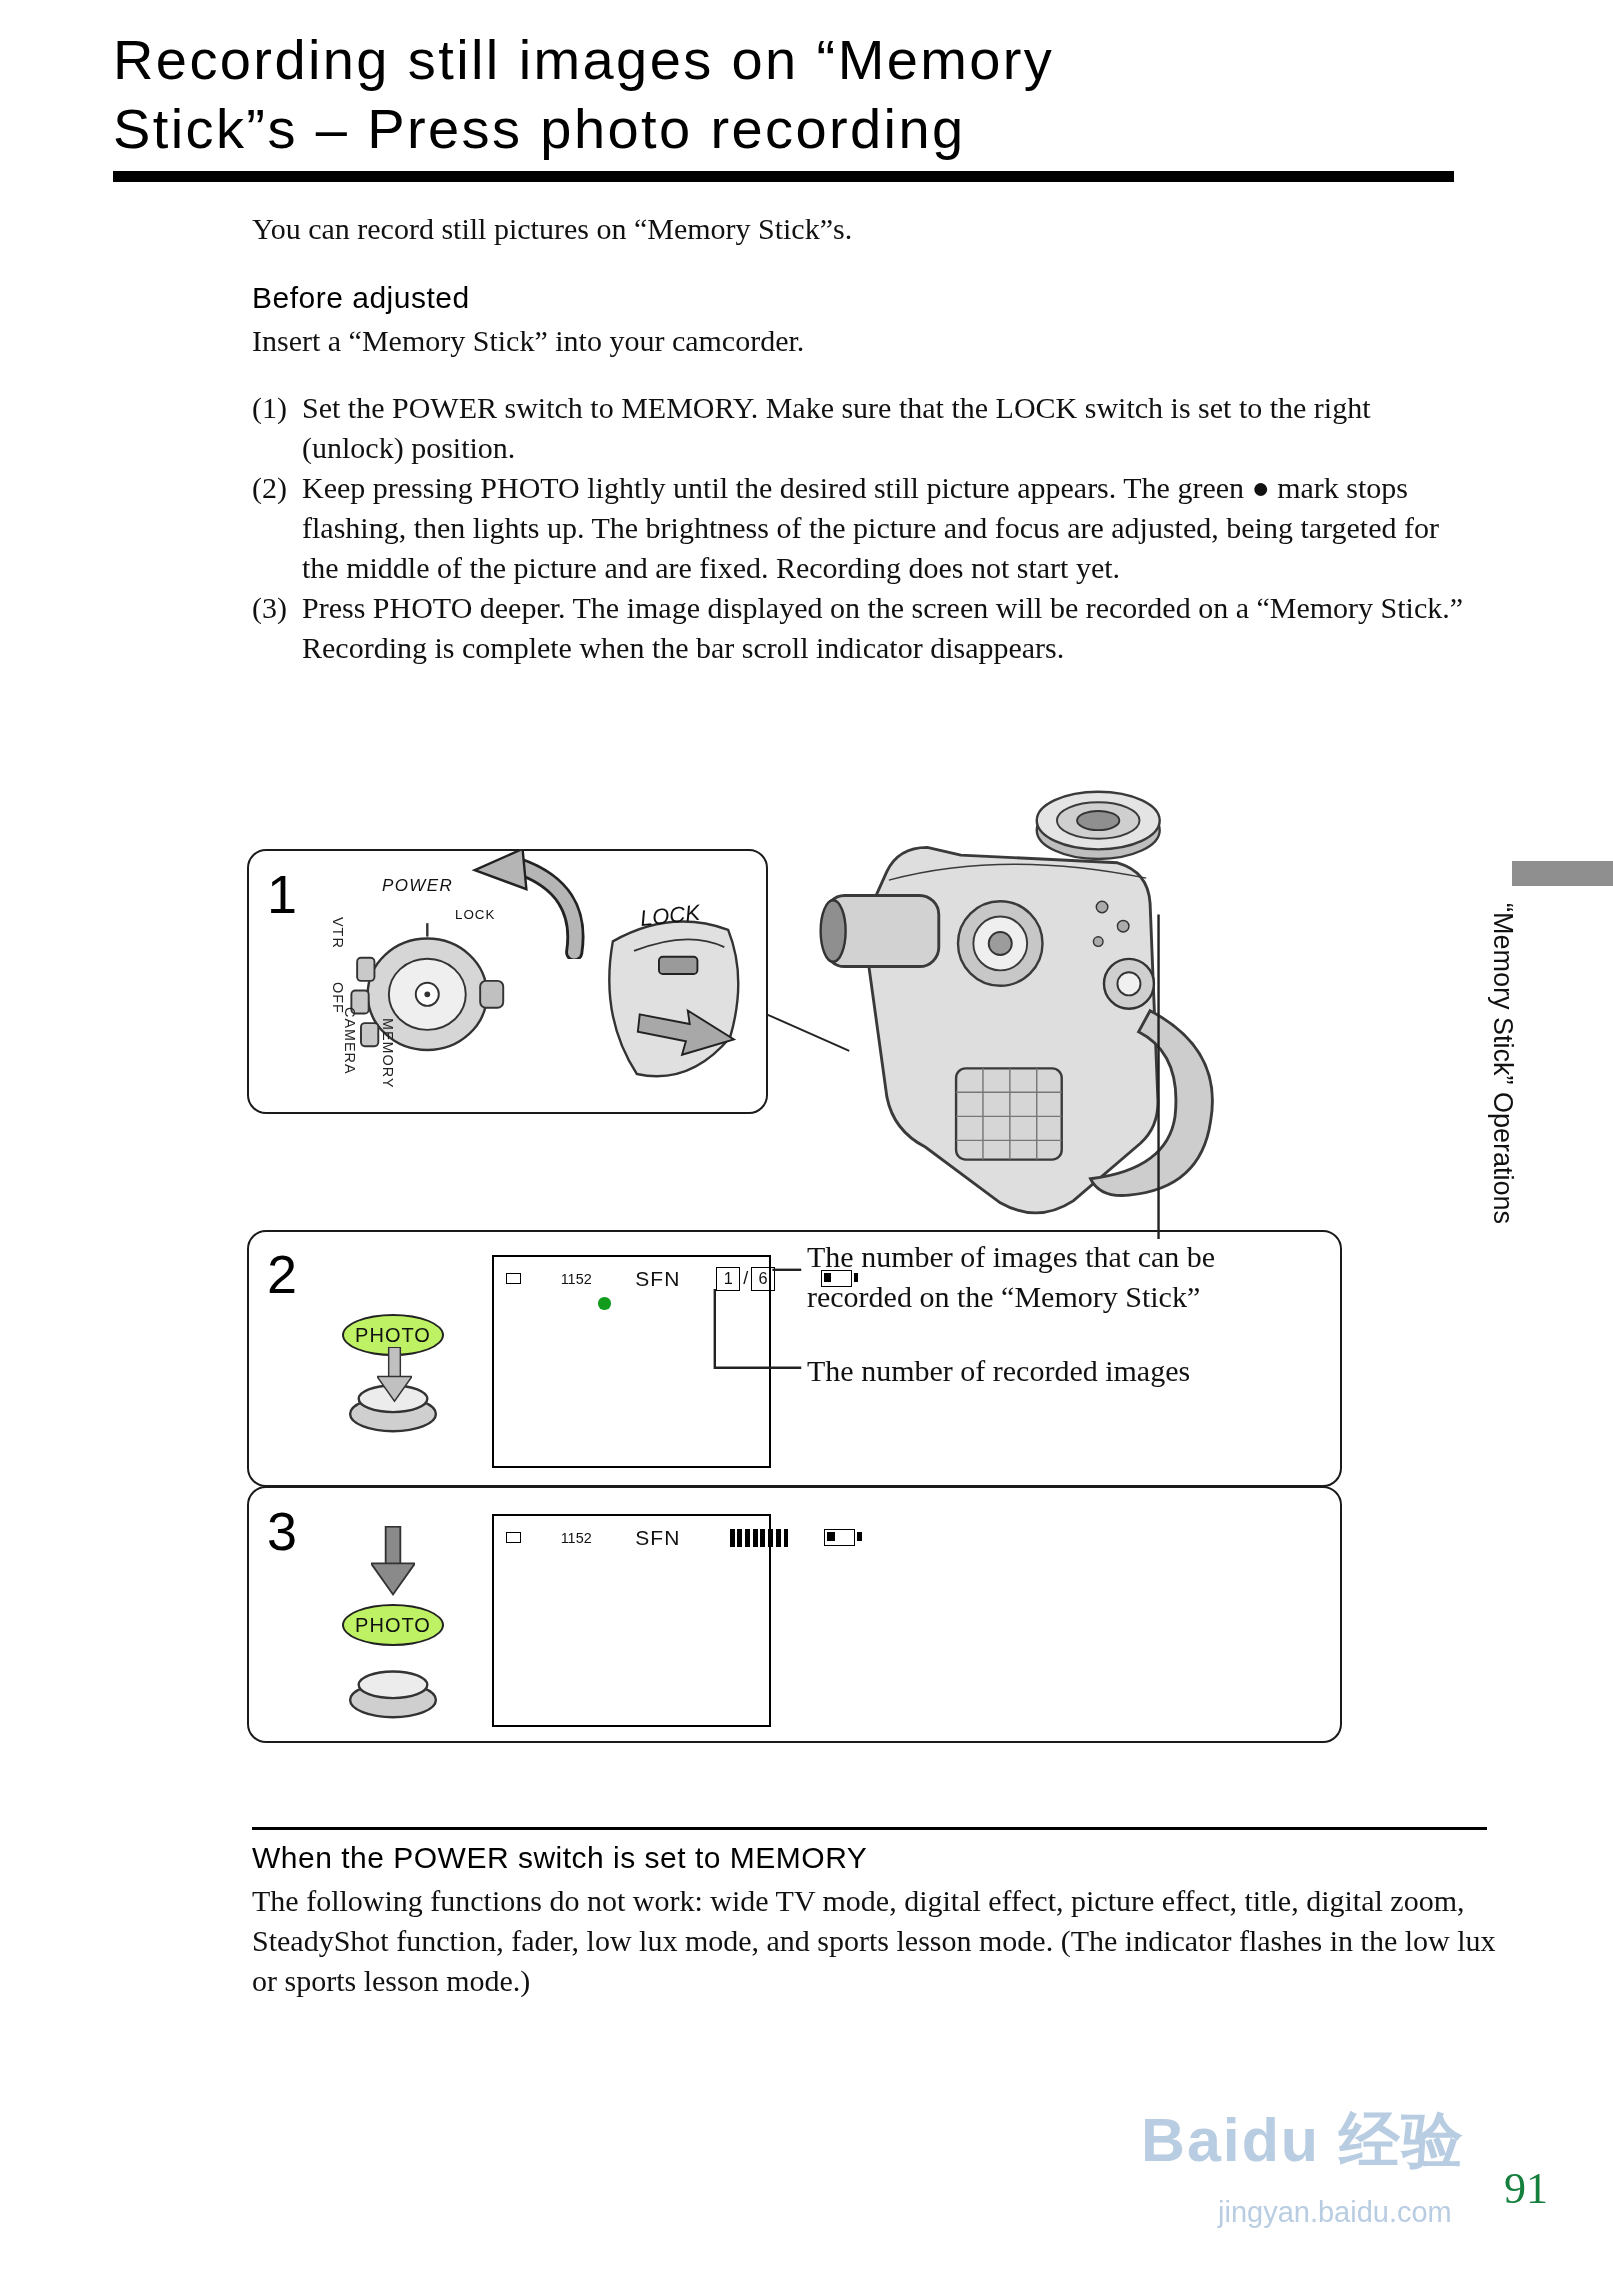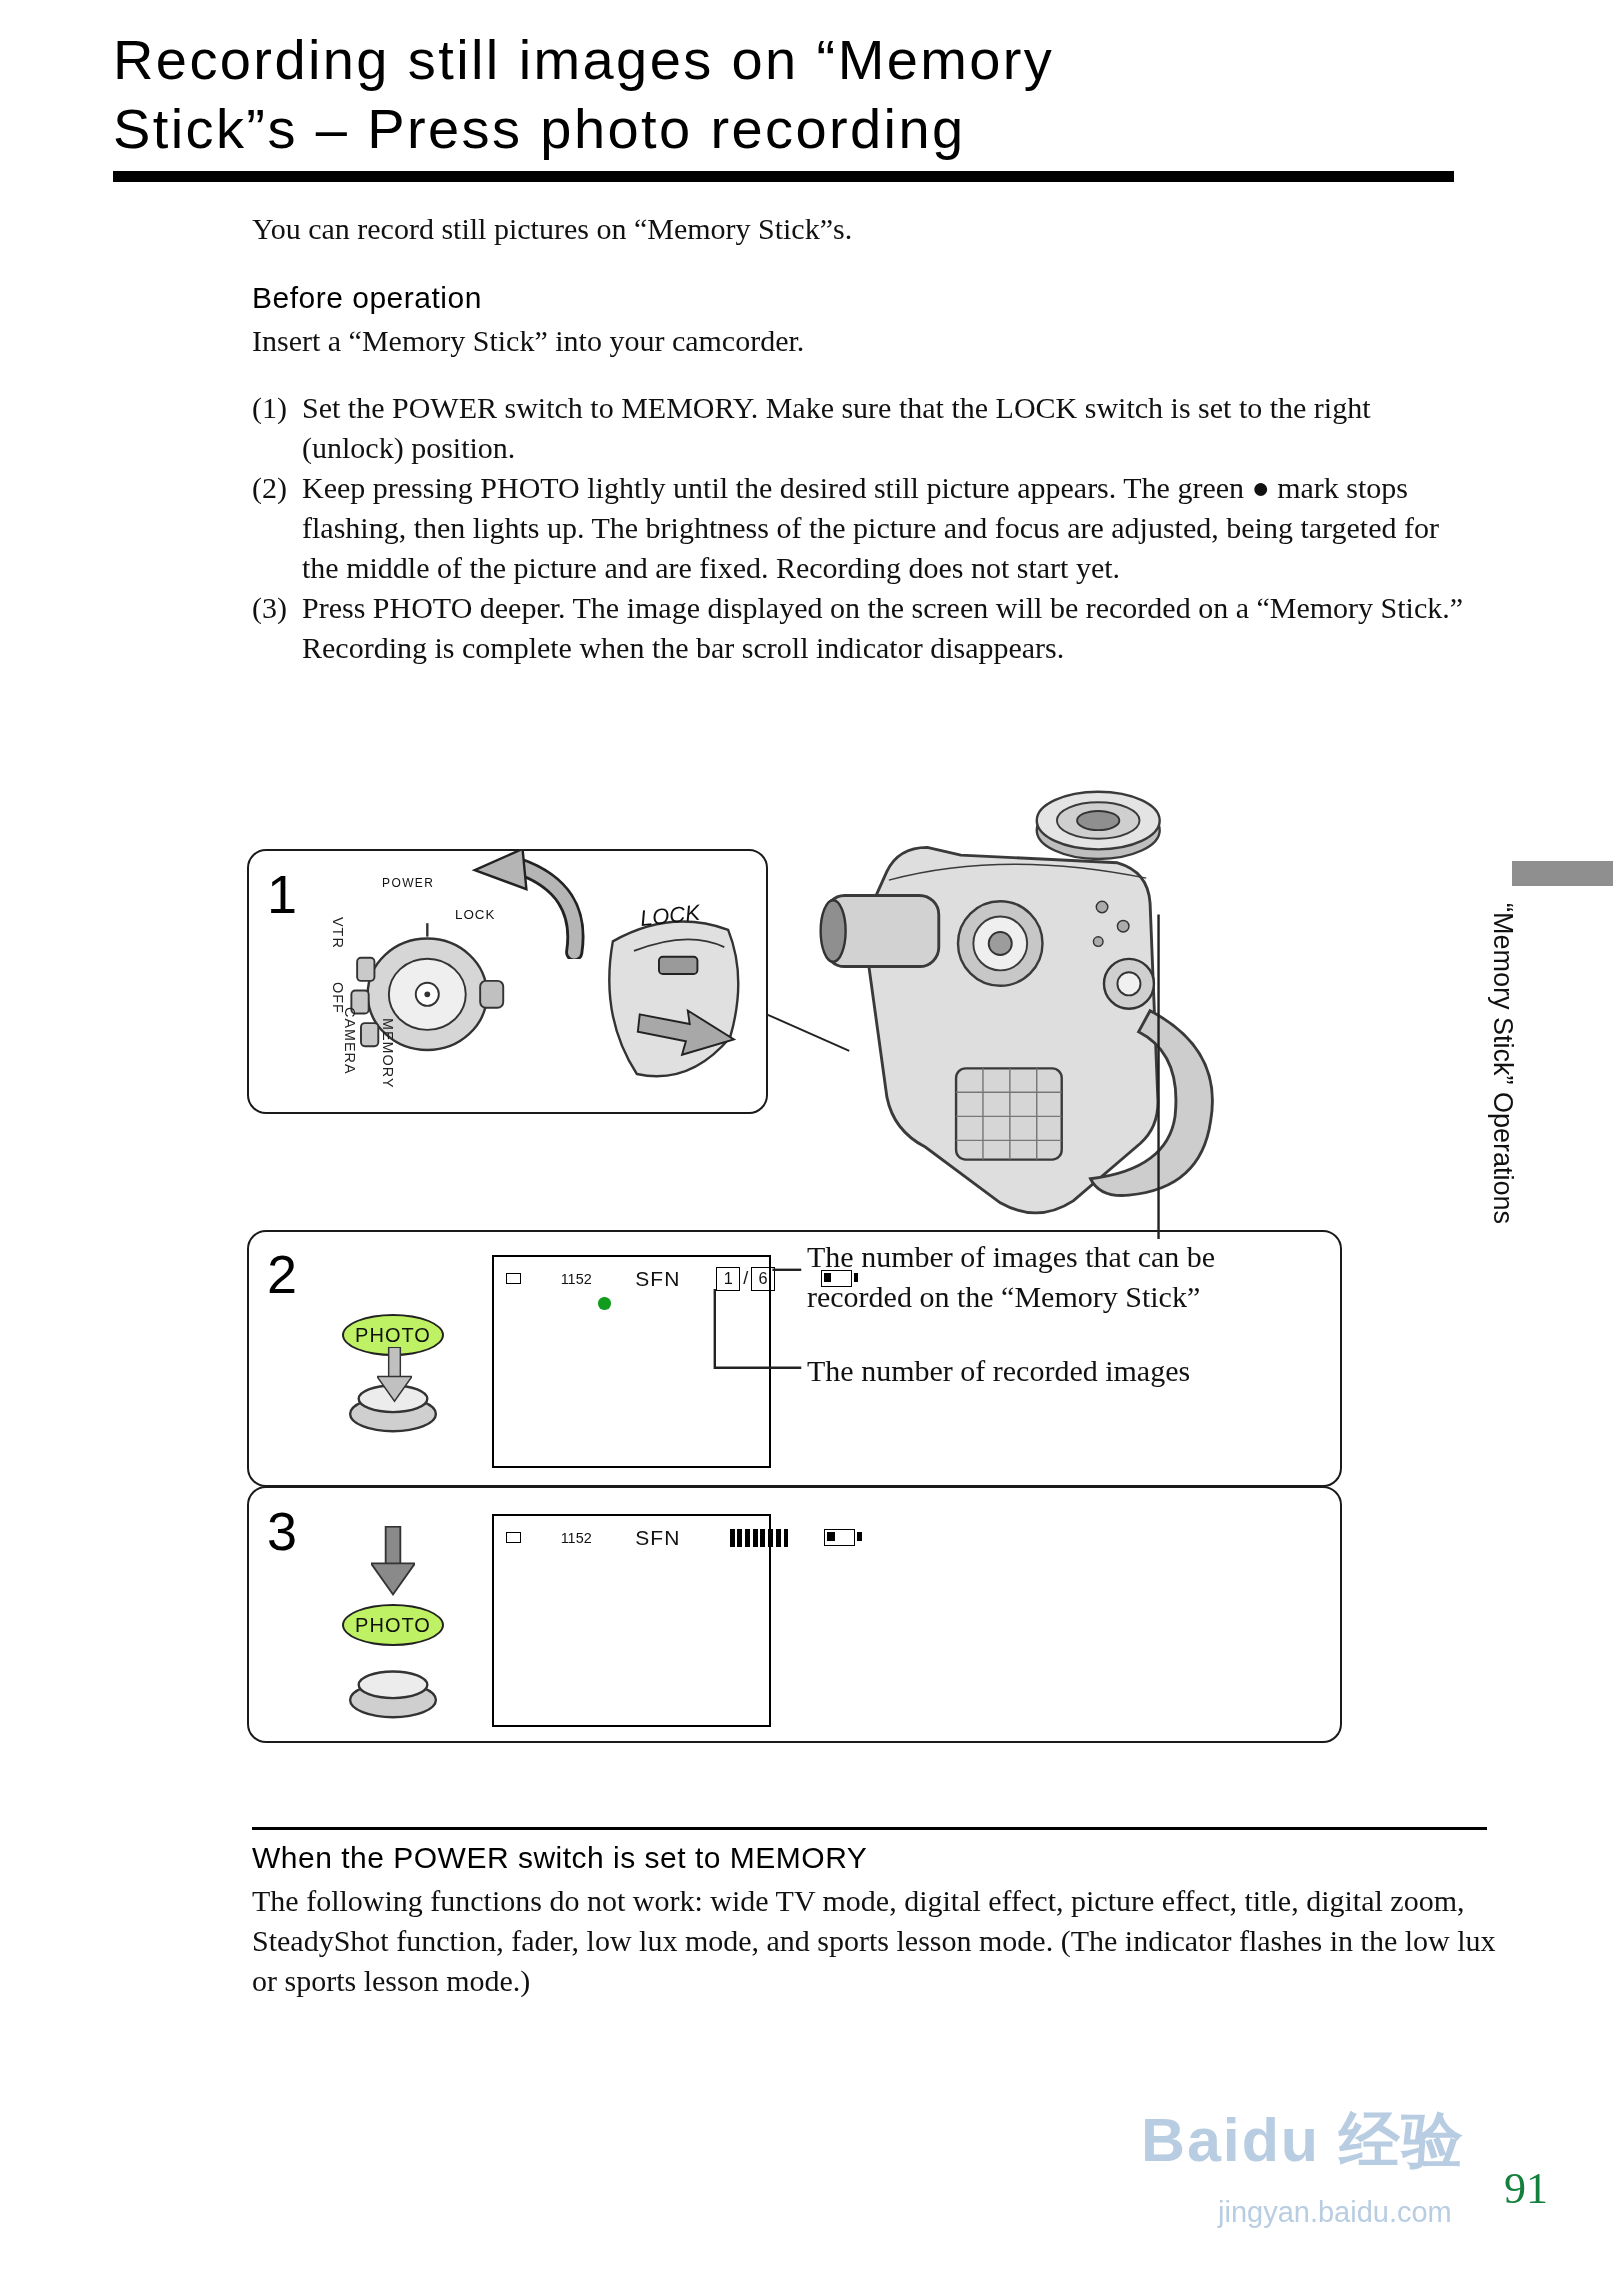--- a/index.html
+++ b/index.html
@@ -28,21 +28,21 @@
   .step-num { flex:0 0 50px; font-size:30px; line-height:40px; }
   .step-text { width:1162px; font-size:30px; line-height:40px; }
 
   
   .fig-box { border:2.9px solid #1a1a1a; border-radius:19px; background:#fff; }
   .fig1 { left:247px; top:849px; width:521px; height:265px; }
   .fig2 { left:247px; top:1230px; width:1095px; height:257px; }
   .fig3 { left:247px; top:1486px; width:1095px; height:257px; }
   .fig-num { font-family:"Liberation Sans", sans-serif; font-size:54px; color:#000; }
 
-  .power-label { left:382px; top:876px; font-size:12px; letter-spacing:1.4px; }
+  .power-label { left:382px; top:876px; font-size:17px; letter-spacing:1.4px;font-style:italic; }
   .dial-label { position:absolute; writing-mode:vertical-rl; font-family:"Liberation Sans", sans-serif;
                 font-size:14.4px; letter-spacing:1px; color:#222; }
   .lock-small { left:455px; top:907px; font-size:13.4px; letter-spacing:1px; }
   .lock-large { left:640px; top:903px; font-size:22px; font-style:italic; transform:rotate(-6deg); }
 
   
   .photo-oval { width:102px; height:42px; border:2.9px solid #222; border-radius:50%;
                 display:flex; align-items:center; justify-content:center;
                 font-family:"Liberation Sans", sans-serif; font-size:20px; letter-spacing:1px;
                 background:#bef264; z-index:3; }
@@ -97,21 +97,21 @@
 <div class="page">
 
   <div class="abs title">
     <div>Recording still images on “Memory</div>
     <div>Stick”s – Press photo recording</div>
   </div>
   <div class="abs title-rule"></div>
 
   <p class="abs intro body-text">You can record still pictures on “Memory Stick”s.</p>
 
-  <div class="abs before-head subhead">Before operation</div>
+  <div class="abs before-head subhead">Before adjusted</div>
   <p class="abs before-text body-text">Insert a “Memory Stick” into your camcorder.</p>
 
   <div class="abs steps">
     <div class="step">
       <span class="step-num">(1)</span>
       <span class="step-text">Set the POWER switch to MEMORY. Make sure that the LOCK switch is set to the right (unlock) position.</span>
     </div>
     <div class="step">
       <span class="step-num">(2)</span>
       <span class="step-text">Keep pressing PHOTO lightly until the desired still picture appears. The green ● mark stops flashing, then lights up. The brightness of the picture and focus are adjusted, being targeted for the middle of the picture and are fixed. Recording does not start yet.</span>

